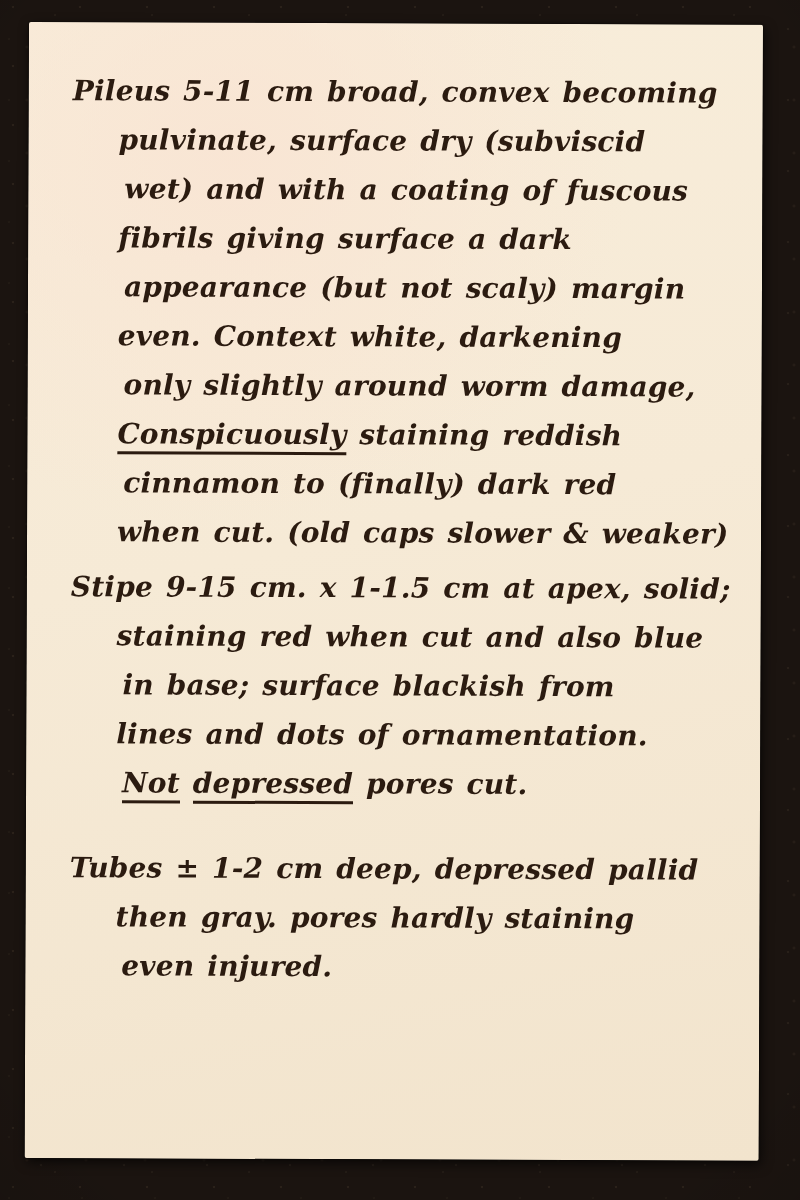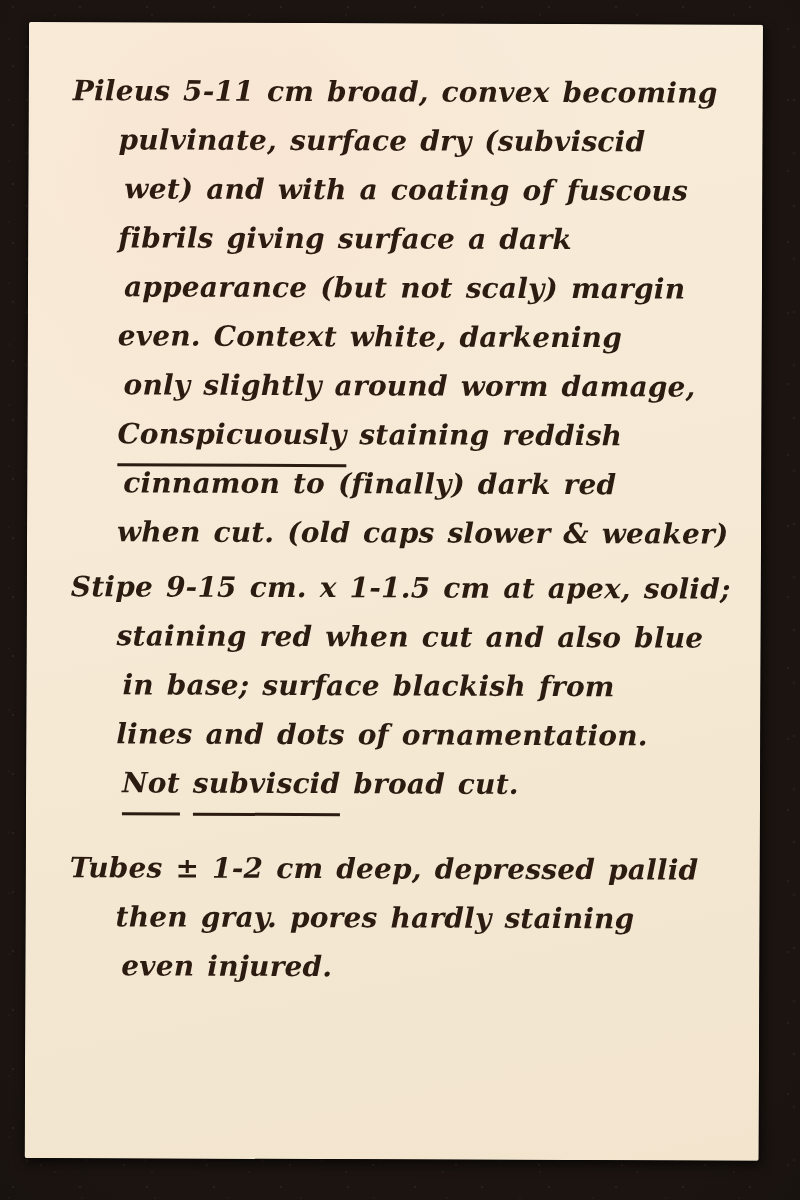--- a/index.html
+++ b/index.html
@@ -35,21 +35,21 @@
     color:#2b1b10;
     font-style:italic;font-weight:700;font-size:28px;
     letter-spacing:0.2px;word-spacing:3px;
   }
   .line{line-height:49px;height:49px;white-space:nowrap;}
   .first{margin-left:6px;}
   .cont{margin-left:58px;}
   .cont:nth-child(even){margin-left:52px;}
   .para:nth-child(1){margin-bottom:6px;}
   .para:nth-child(2){margin-bottom:36px;}
-  .u{border-bottom:3px solid #2b1b10;padding-bottom:13px;}
+  .u{border-bottom:3px solid #2b1b10;padding-bottom:1px;}
 </style>
 </head>
 <body>
 
 <div class="vignette"></div>
 
 <div class="card">
   <div class="note">
       <div class="para">
         <div class="line first"><span>Pileus 5-11 cm broad, convex becoming</span></div>
@@ -61,21 +61,21 @@
         <div class="line cont"><span>only slightly around worm damage,</span></div>
         <div class="line cont"><span class="u">Conspicuously</span><span> staining reddish</span></div>
         <div class="line cont"><span>cinnamon to (finally) dark red</span></div>
         <div class="line cont"><span>when cut. (old caps slower &amp; weaker)</span></div>
       </div>
       <div class="para">
         <div class="line first"><span>Stipe 9-15 cm. x 1-1.5 cm at apex, solid;</span></div>
         <div class="line cont"><span>staining red when cut and also blue</span></div>
         <div class="line cont"><span>in base; surface blackish from</span></div>
         <div class="line cont"><span>lines and dots of ornamentation.</span></div>
-        <div class="line cont"><span class="u">Not</span><span> </span><span class="u">subviscid</span><span> broad cut.</span></div>
+        <div class="line cont"><span class="u">Not</span><span> </span><span class="u">depressed</span><span> pores cut.</span></div>
       </div>
       <div class="para">
         <div class="line first"><span>Tubes ± 1-2 cm deep, depressed pallid</span></div>
         <div class="line cont"><span>then gray. pores hardly staining</span></div>
         <div class="line cont"><span>even injured.</span></div>
       </div>
     </div>
 </div>
 
 </body></html>

